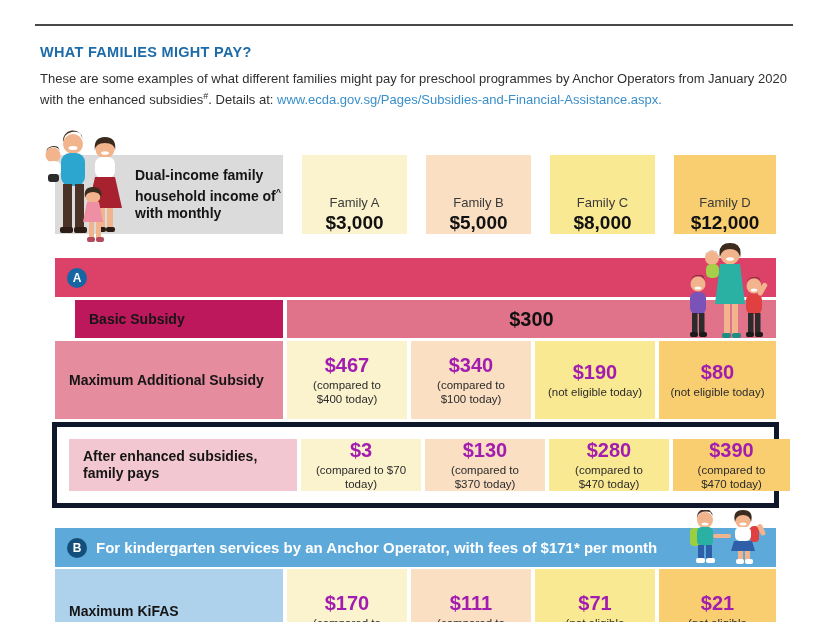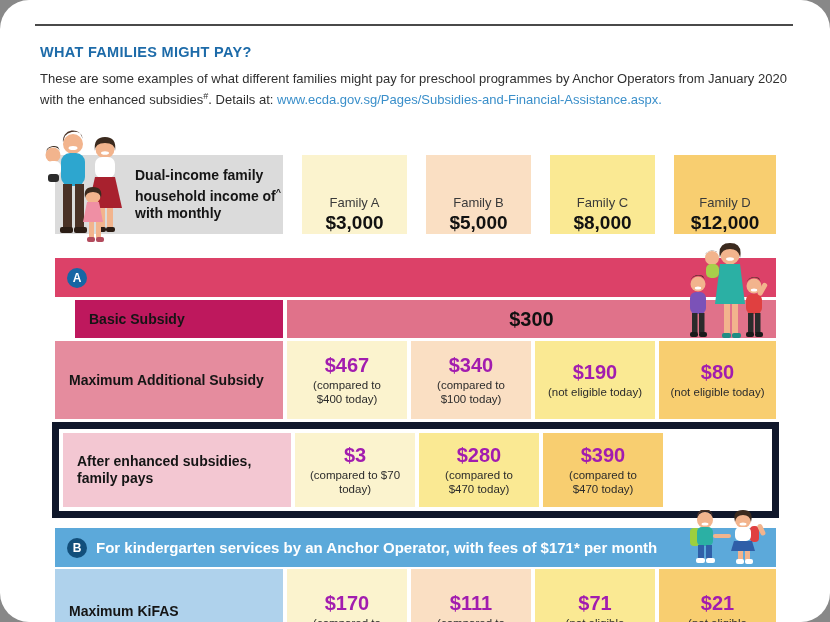--- a/index.html
+++ b/index.html
@@ -1,19 +1,19 @@
 <!DOCTYPE html>
 <html><head>
 <meta charset="utf-8">
 <style>
   * { margin:0; padding:0; box-sizing:border-box; }
   body { background:#888; font-family:"Liberation Sans", sans-serif; }
   .canvas {
     position:relative; width:830px; height:622px;
-    background:#ffffff; overflow:hidden; margin:0 auto;border-radius:29px;
+    background:#ffffff; overflow:hidden; margin:0 auto;
   }
   .top-rule { position:absolute; left:35px; top:24px; width:758px; height:2px; background:#4a4a4a; }
 
   .heading {
     position:absolute; left:40px; top:44px;
     font-size:14.5px; font-weight:bold; letter-spacing:.3px;
     color:#1d6ba9;
   }
   .intro {
     position:absolute; left:40px; top:70px; width:754px;
@@ -69,22 +69,22 @@
   .row-basic { top:300px; height:38px; }
   .basic-label { background:#be185d;margin-left:20px; }
   .basic-val {
     grid-column:2/6; background:#e0728a;
     display:flex; align-items:center; justify-content:center;
     font-size:20px; font-weight:bold; color:#111;
   }
   .row-max { top:341px; height:78px; }
   .max-label { background:#e58c9e; }
   .row-after {
-    top:422px; height:96px; border:7px solid #0f172a;
-    left:52px; width:727px; padding:4px; background:#fff;
+    top:422px; height:86px; border:5px solid #0f172a;
+    left:52px; width:727px; padding:12px; background:#fff;
     grid-template-columns:228px 120px 120px 120px 117px;
   }
   .after-label { background:#f3c7d2; }
 
   
   .row-kifas { top:569px; height:84px; }
   .kifas-label { background:#afd2ec; }
 
   
   .illus { position:absolute; }
@@ -154,20 +154,24 @@
       <div class="amt">$80</div>
       <div class="note">(not eligible today)</div>
     </div>
   </div>
 
   <div class="tbl-row row-after">
     <div class="lblcell after-label">After enhanced subsidies, family pays</div>
     <div class="vcell bgA">
       <div class="amt">$3</div>
       <div class="note">(compared to $70 today)</div>
+    </div>
+    <div class="vcell bgB">
+      <div class="amt">$130</div>
+      <div class="note">(compared to $370 today)</div>
     </div>
     <div class="vcell bgC">
       <div class="amt">$280</div>
       <div class="note">(compared to $470 today)</div>
     </div>
     <div class="vcell bgD">
       <div class="amt">$390</div>
       <div class="note">(compared to $470 today)</div>
     </div>
   </div>

